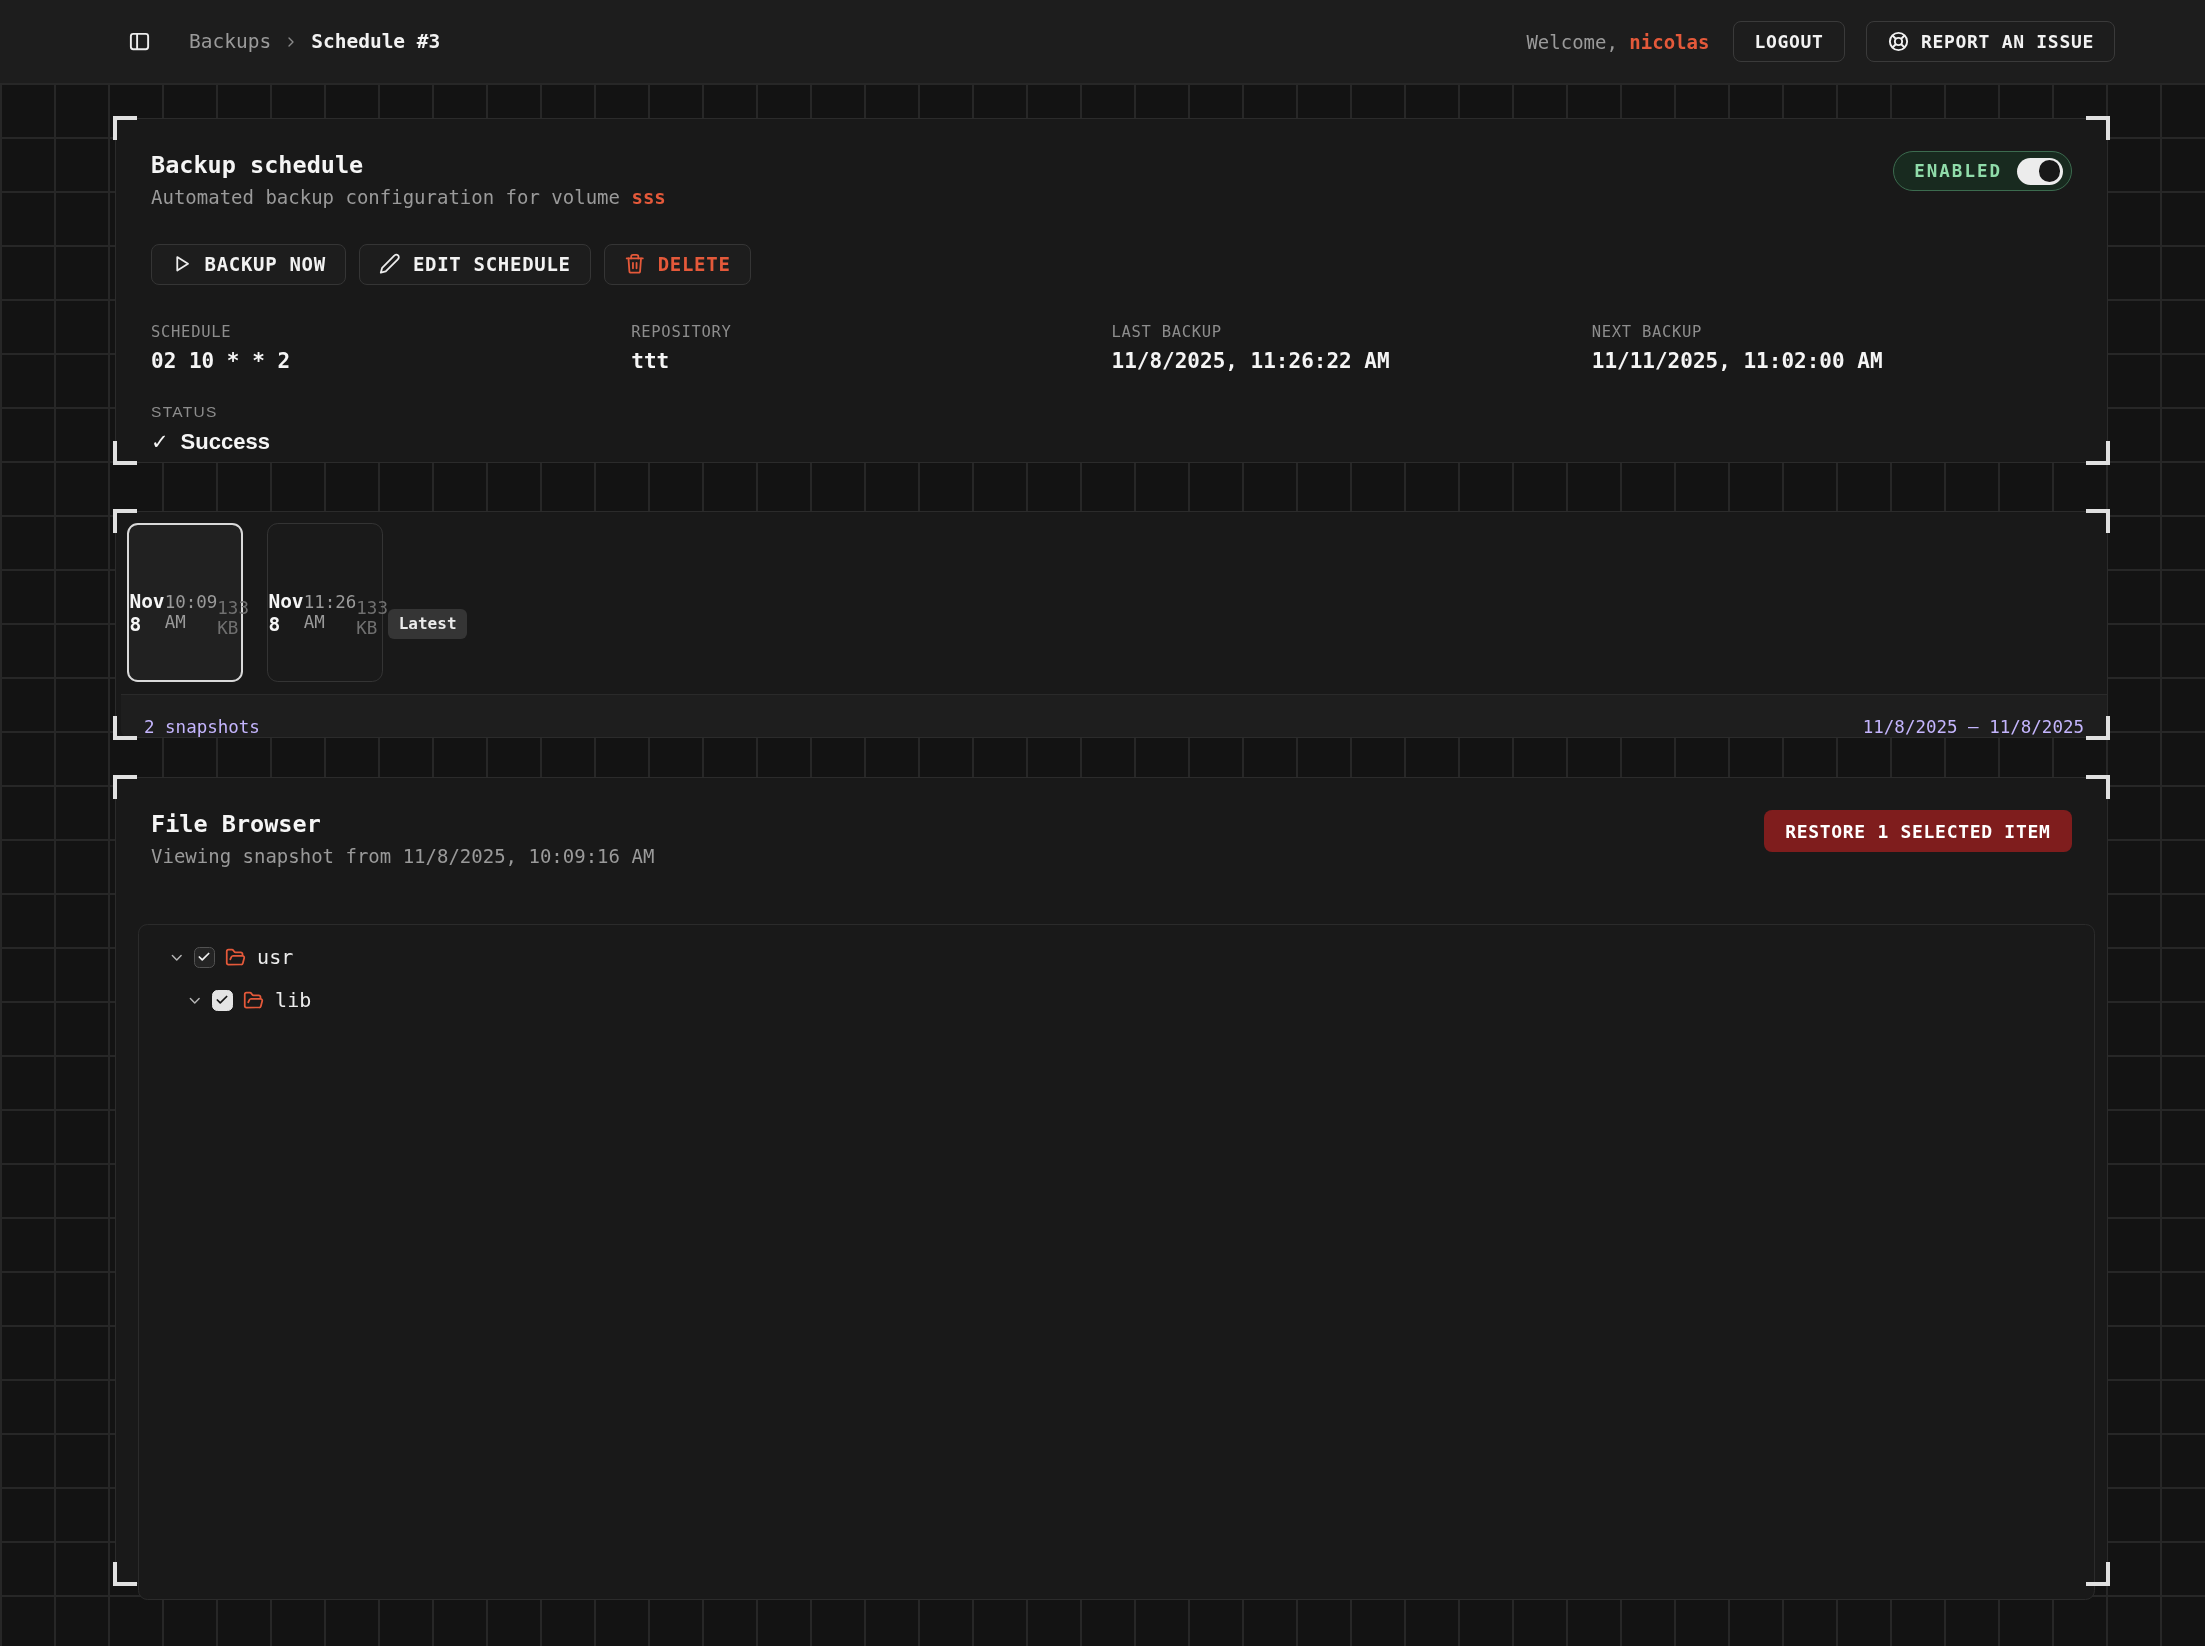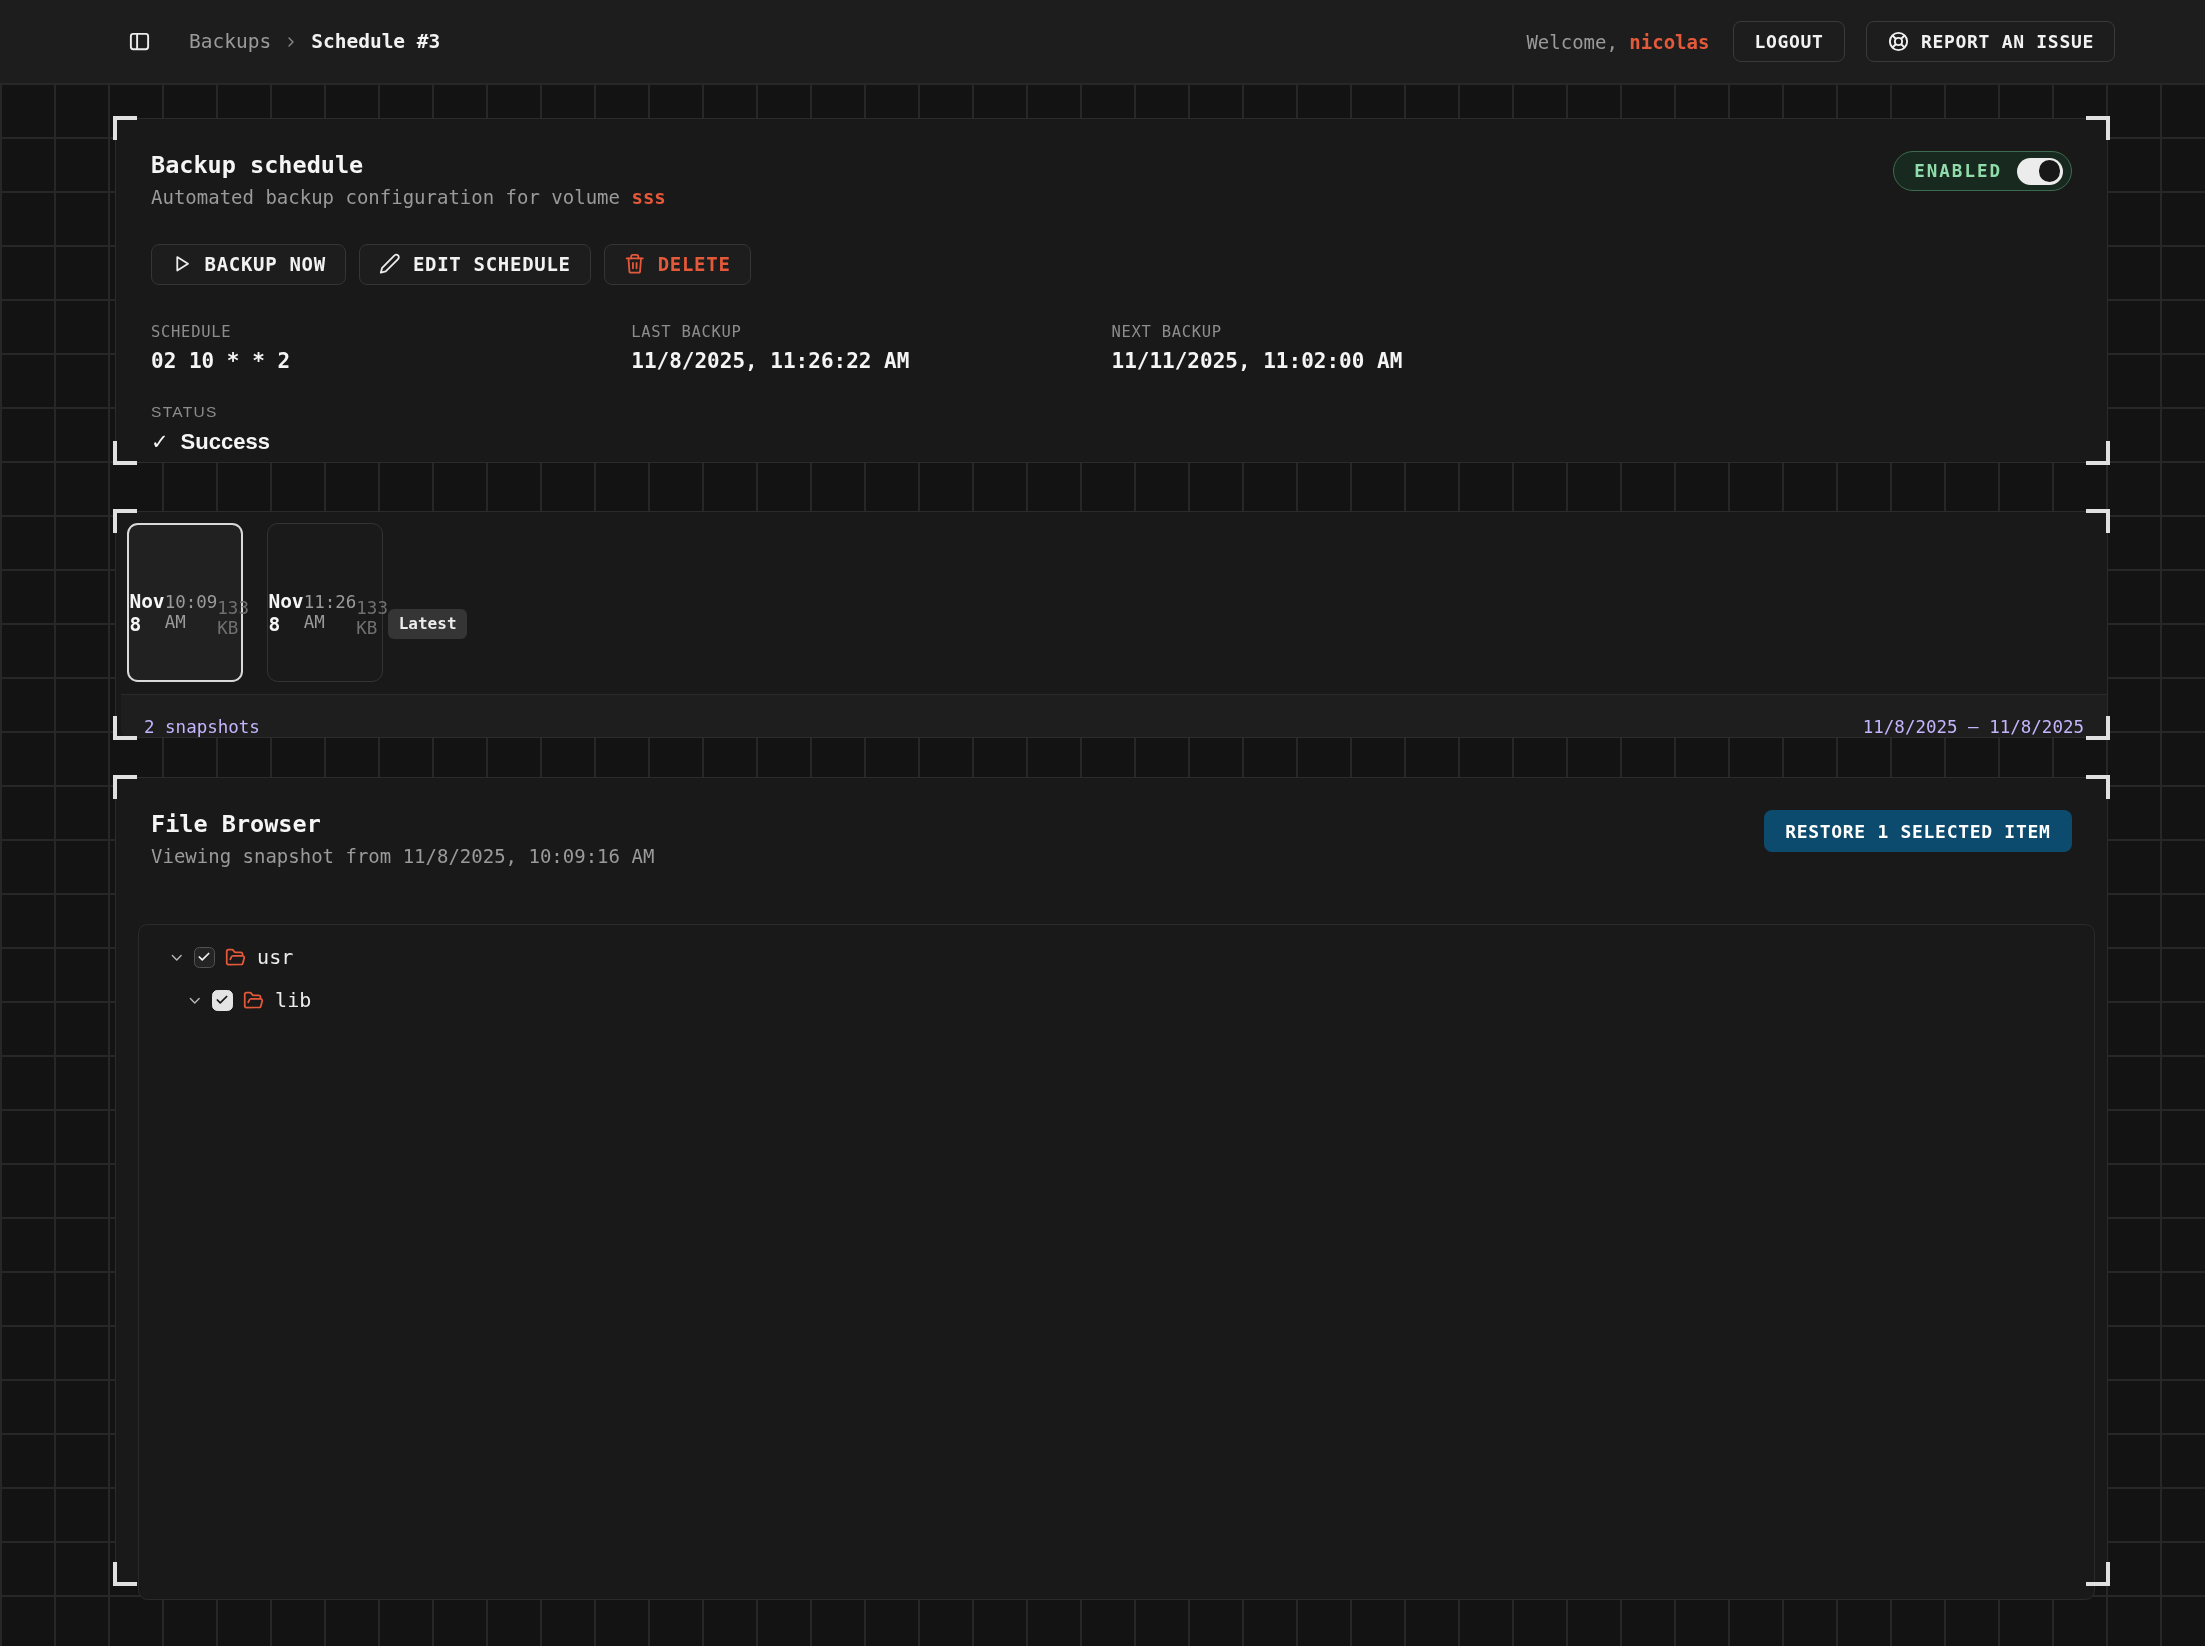--- a/index.html
+++ b/index.html
@@ -105,21 +105,21 @@
     background:#1e1e1e; border-top:1.3px solid #2a2a2a;
     border-radius:0 0 6.7px 6.7px;
     display:flex; align-items:flex-end; justify-content:space-between;
     padding:0 23px; font-size:17.5px; color:#c4b5fd;
   }
 
   
   .panel-files { top:777px; height:807px; padding:32px 35px; }
   .fb-header { display:flex; align-items:flex-start; justify-content:space-between; }
   .btn-restore {
-    background:#0c4a6e; border:none; border-radius:8px; cursor:pointer;
+    background:#7f1d1d; border:none; border-radius:8px; cursor:pointer;
     color:#fff; font-family:inherit; font-weight:700; font-size:18px; letter-spacing:0.7px;
     height:42px; padding:0 21.5px; display:flex; align-items:center;
   }
   .tree-box {
     position:absolute; left:22px; right:12px; top:146px; height:676px;
     border:1.3px solid #2b2b2b; border-radius:9.4px; background:#191919;
     padding-top:10.8px; overflow:hidden;
   }
   .tree-row { display:flex; align-items:center; height:43px; cursor:pointer; }
   .tree-chevron { background:none; border:none; cursor:pointer; display:flex; align-items:center; margin-right:8px; padding:0; }
@@ -225,20 +225,24 @@
       <span>DELETE</span>
     </button>
   </div>
 
   <div class="fields-row">
     <div>
       <div class="field-label">SCHEDULE</div>
       <div class="field-value">02 10 * * 2</div>
     </div>
     <div>
+      <div class="field-label">REPOSITORY</div>
+      <div class="field-value">ttt</div>
+    </div>
+    <div>
       <div class="field-label">LAST BACKUP</div>
       <div class="field-value">11/8/2025, 11:26:22 AM</div>
     </div>
     <div>
       <div class="field-label">NEXT BACKUP</div>
       <div class="field-value">11/11/2025, 11:02:00 AM</div>
     </div>
   </div>
 
   <div class="status-block">

